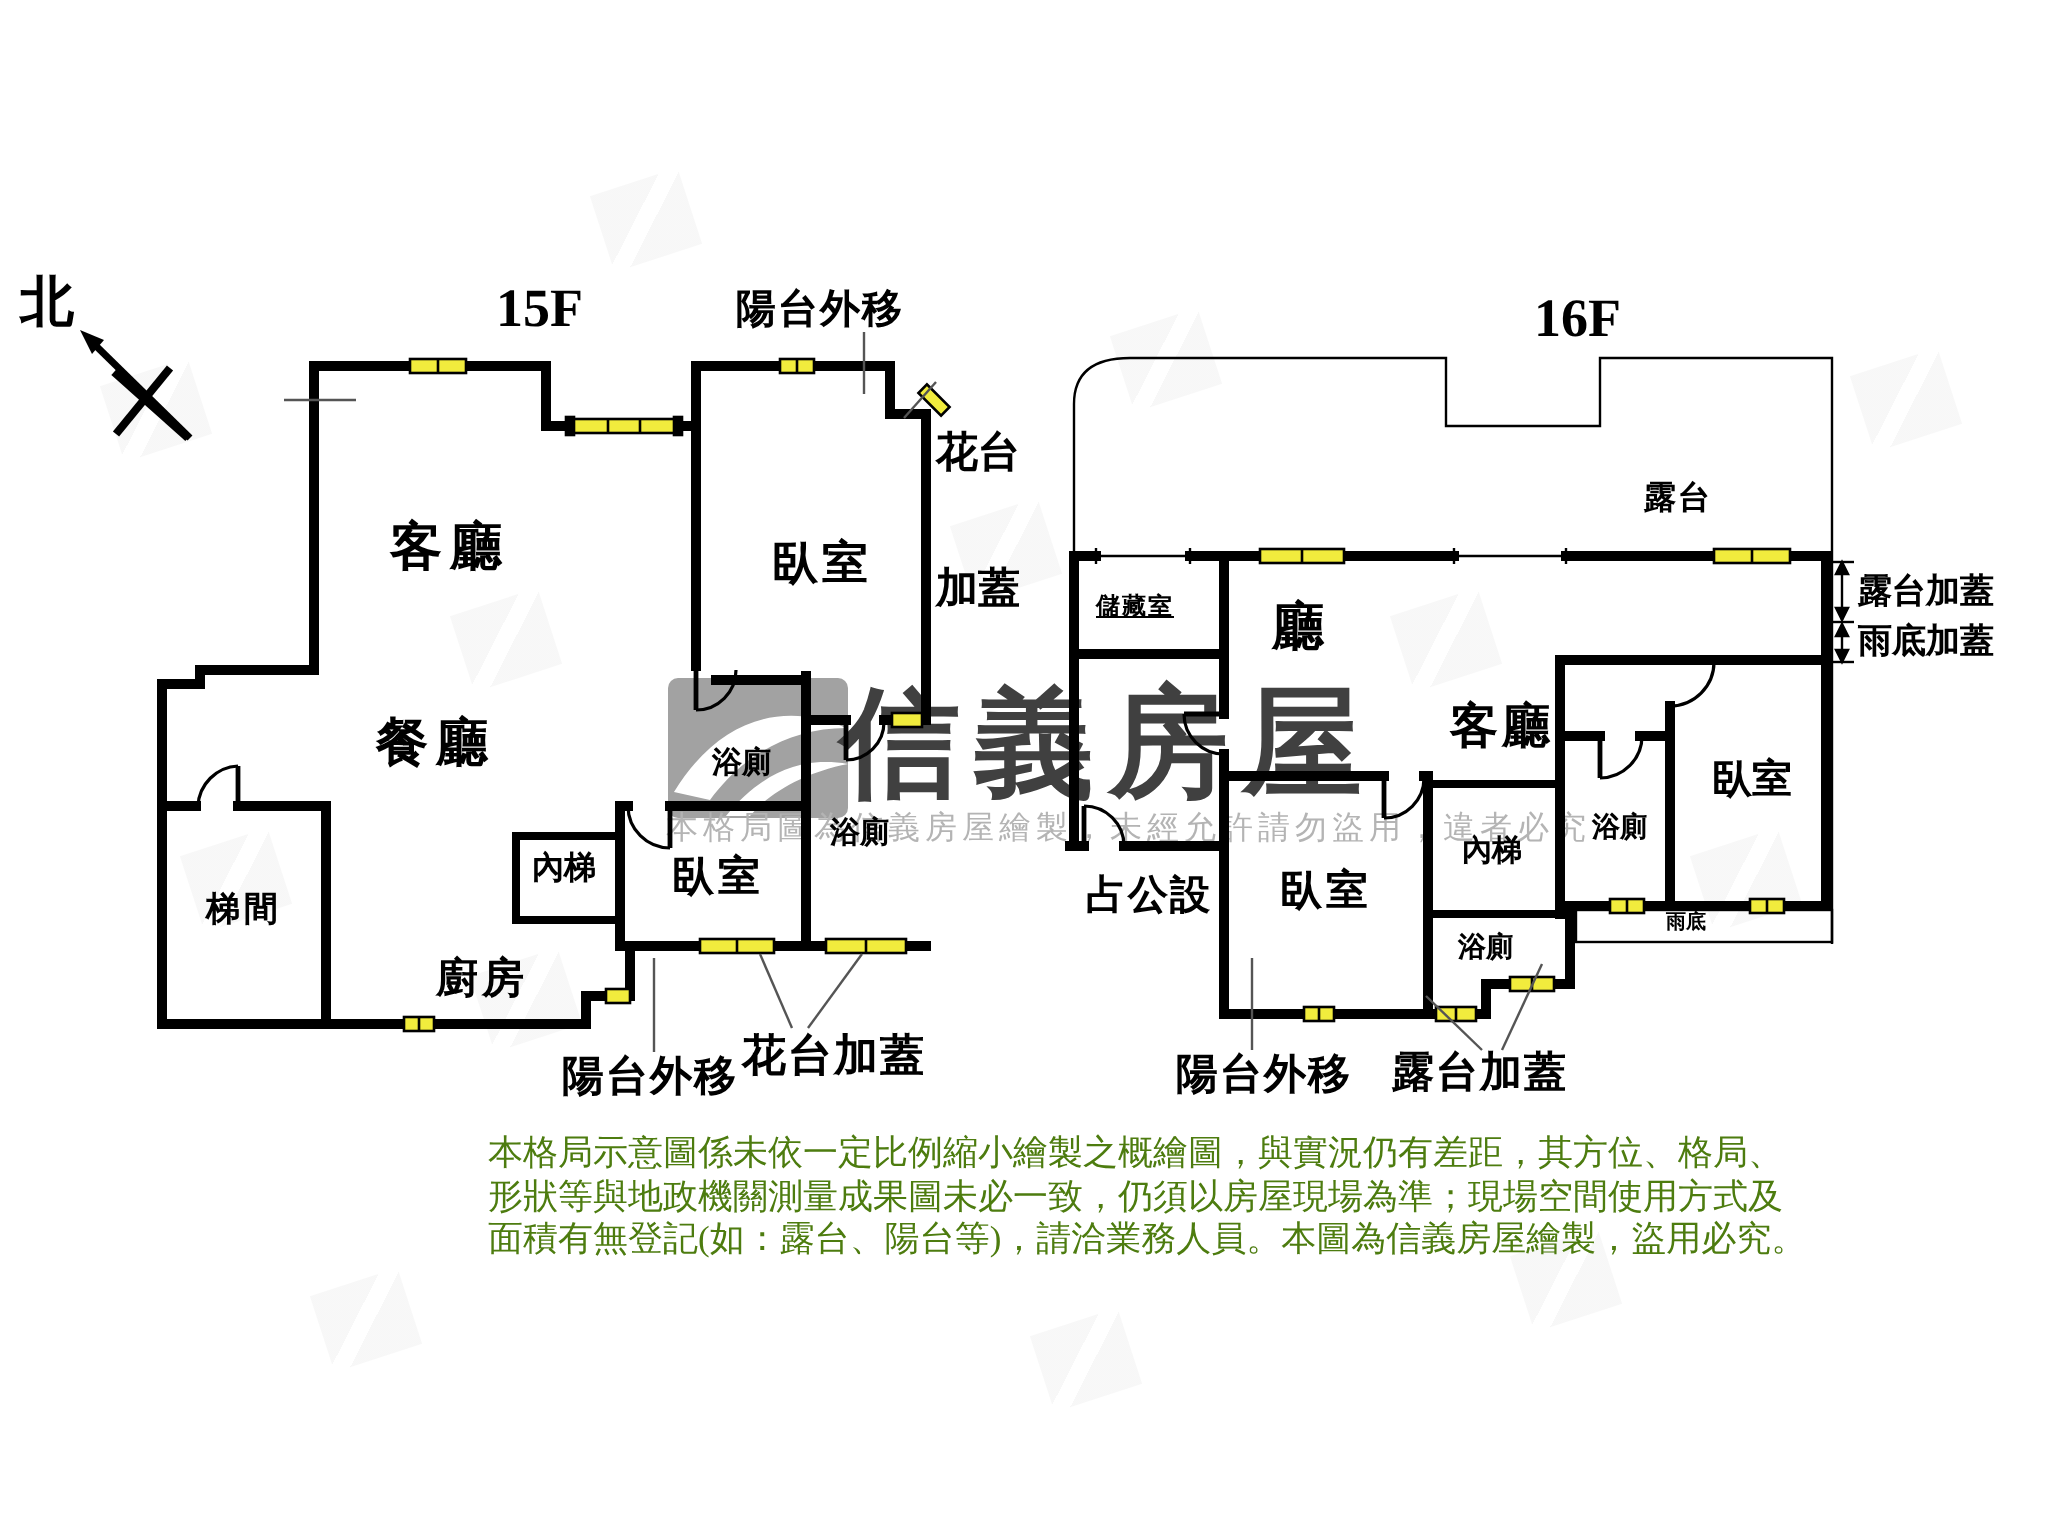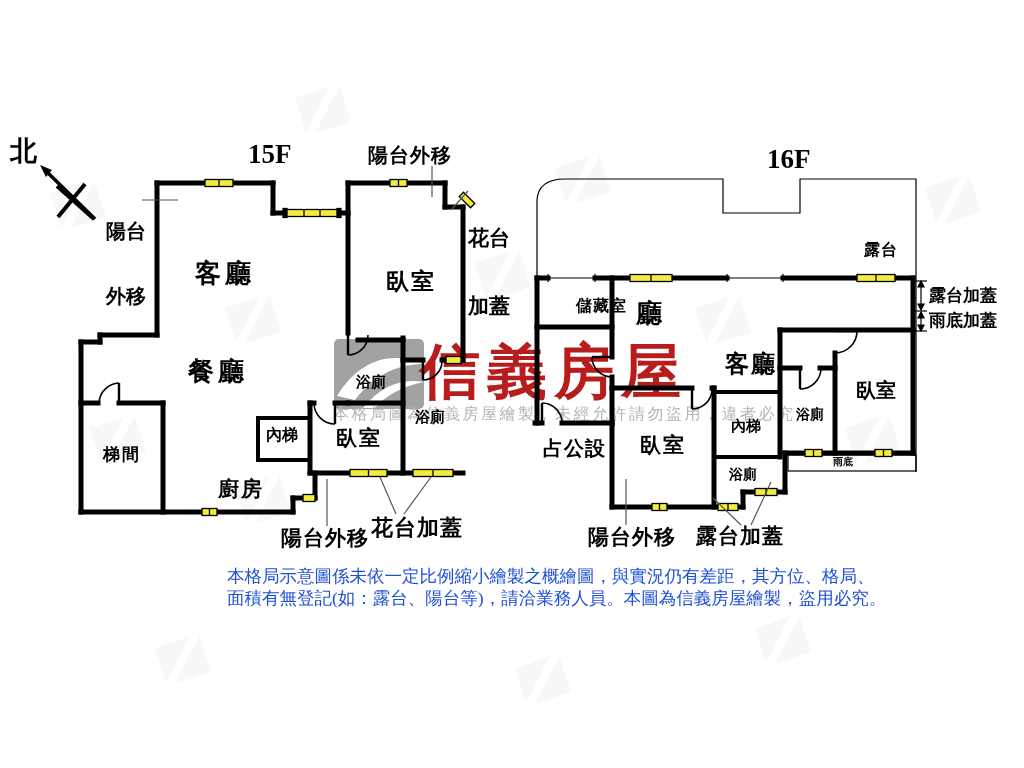--- a/index.html
+++ b/index.html
@@ -2,27 +2,27 @@
 <html><head>
 <meta charset="utf-8">
 <style>
   html,body{margin:0;padding:0;background:#fff;}
   .stage{position:relative;width:1024px;height:768px;background:#ffffff;overflow:hidden;
          font-family:"Liberation Serif", serif;}
   .tile{position:absolute;width:46px;height:40px;opacity:0.055;transform:rotate(-18deg);
         background:linear-gradient(135deg,#777 42%,#fff 42%,#fff 56%,#777 56%);}
   .wm-logo{position:absolute;left:333px;top:338px;}
   .wm-brand{position:absolute;left:420px;top:332px;font-family:"Liberation Sans",sans-serif;
-            font-weight:bold;font-size:60px;color:#b91c1c;letter-spacing:7px;white-space:pre;}
+            font-weight:bold;font-size:60px;color:#404040;letter-spacing:7px;white-space:pre;}
   .wm-notice{position:absolute;left:333px;top:404px;font-family:"Liberation Sans",sans-serif;
              font-size:16px;color:#b4b4b4;letter-spacing:2.5px;white-space:pre;}
   .plan-svg{position:absolute;left:0;top:0;}
   .lbl{position:absolute;color:#000;font-weight:bold;white-space:pre;line-height:1.08;}
   .serif-title{font-weight:bold;}
-  .disclaimer{position:absolute;left:227px;top:566px;width:670px;color:#1d4ed8;
+  .disclaimer{position:absolute;left:244px;top:566px;width:670px;color:#4d7c0f;
               font-size:17.5px;line-height:21.5px;font-weight:normal;}
   .disclaimer div{white-space:pre;}
 </style>
 </head>
 <body>
 
 <div class="stage">
 
   <div>
     <div class="tile" style="left:55px;top:185px;"></div>
@@ -217,56 +217,53 @@
     <g stroke="#555" stroke-width="1.2" fill="none">
       <line x1="626" y1="479" x2="626" y2="525"></line>
       <line x1="713" y1="498" x2="741" y2="525"></line>
       <line x1="771" y1="482" x2="751" y2="525"></line>
     </g>
   </svg>
 
   <div class="lbl" style="left:10px;top:137px;font-size:27px;">北</div>
 
   <div class="lbl serif-title" style="left:248px;top:140px;font-size:27px;">15F</div>
-  <div class="lbl" style="left:106px;top:178px;font-size:20px;">
-    <div>陽台</div>
-    <div>外移</div>
-  </div>
   <div class="lbl" style="left:368px;top:145px;font-size:20px;letter-spacing:1px;">陽台外移</div>
-  <div class="lbl" style="left:468px;top:182px;font-size:21px;text-align:right;">
+  <div class="lbl" style="left:468px;top:170px;font-size:21px;text-align:right;">
     <div>花台</div>
     <div>加蓋</div>
   </div>
   <div class="lbl" style="left:195px;top:260px;font-size:26px;letter-spacing:4px;">客廳</div>
   <div class="lbl" style="left:386px;top:270px;font-size:23px;letter-spacing:2px;">臥室</div>
   <div class="lbl" style="left:188px;top:358px;font-size:26px;letter-spacing:4px;">餐廳</div>
   <div class="lbl" style="left:356px;top:374px;font-size:15px;">浴廁</div>
   <div class="lbl" style="left:415px;top:409px;font-size:15px;">浴廁</div>
   <div class="lbl" style="left:103px;top:446px;font-size:17px;letter-spacing:2px;">梯間</div>
   <div class="lbl" style="left:266px;top:426px;font-size:16px;">內梯</div>
   <div class="lbl" style="left:336px;top:427px;font-size:21px;letter-spacing:2px;">臥室</div>
   <div class="lbl" style="left:218px;top:478px;font-size:21px;letter-spacing:2px;font-family:Liberation Serif, serif;">廚房</div>
   <div class="lbl" style="left:371px;top:516px;font-size:22px;letter-spacing:1px;">花台加蓋</div>
   <div class="lbl" style="left:281px;top:527px;font-size:21px;letter-spacing:1px;">陽台外移</div>
 
   <div class="lbl serif-title" style="left:731px;top:145px;font-size:27px;margin-left:36px;">16F</div>
-  <div class="lbl" style="left:864px;top:241px;font-size:16px;letter-spacing:1px;">露台</div>
+  <div class="lbl" style="left:822px;top:241px;font-size:16px;letter-spacing:1px;">露台</div>
   <div class="lbl" style="left:929px;top:287px;font-size:17px;">露台加蓋</div>
   <div class="lbl" style="left:929px;top:312px;font-size:17px;font-family:Liberation Serif, serif;">雨底加蓋</div>
-  <div class="lbl" style="left:576px;top:297px;font-size:16px;letter-spacing:1px;">儲藏室</div>
+  <div class="lbl" style="left:548px;top:297px;font-size:12px;letter-spacing:1px;text-decoration:underline;">儲藏室</div>
   <div class="lbl" style="left:636px;top:300px;font-size:26px;">廳</div>
   <div class="lbl" style="left:725px;top:352px;font-size:24px;letter-spacing:2px;">客廳</div>
   <div class="lbl" style="left:856px;top:380px;font-size:20px;">臥室</div>
   <div class="lbl" style="left:796px;top:407px;font-size:14px;">浴廁</div>
   <div class="lbl" style="left:731px;top:418px;font-size:15px;">內梯</div>
   <div class="lbl" style="left:640px;top:434px;font-size:21px;letter-spacing:2px;">臥室</div>
   <div class="lbl" style="left:543px;top:438px;font-size:20px;letter-spacing:1px;">占公設</div>
   <div class="lbl" style="left:729px;top:467px;font-size:14px;">浴廁</div>
   <div class="lbl" style="left:833px;top:457px;font-size:10px;">雨底</div>
   <div class="lbl" style="left:588px;top:526px;font-size:21px;letter-spacing:1px;">陽台外移</div>
   <div class="lbl" style="left:696px;top:525px;font-size:21px;letter-spacing:1px;">露台加蓋</div>
 
   <div class="disclaimer">
     <div>本格局示意圖係未依一定比例縮小繪製之概繪圖，與實況仍有差距，其方位、格局、</div>
+    <div>形狀等與地政機關測量成果圖未必一致，仍須以房屋現場為準；現場空間使用方式及</div>
     <div>面積有無登記(如：露台、陽台等)，請洽業務人員。本圖為信義房屋繪製，盜用必究。</div>
   </div>
 
 </div>
 
 </body></html>

